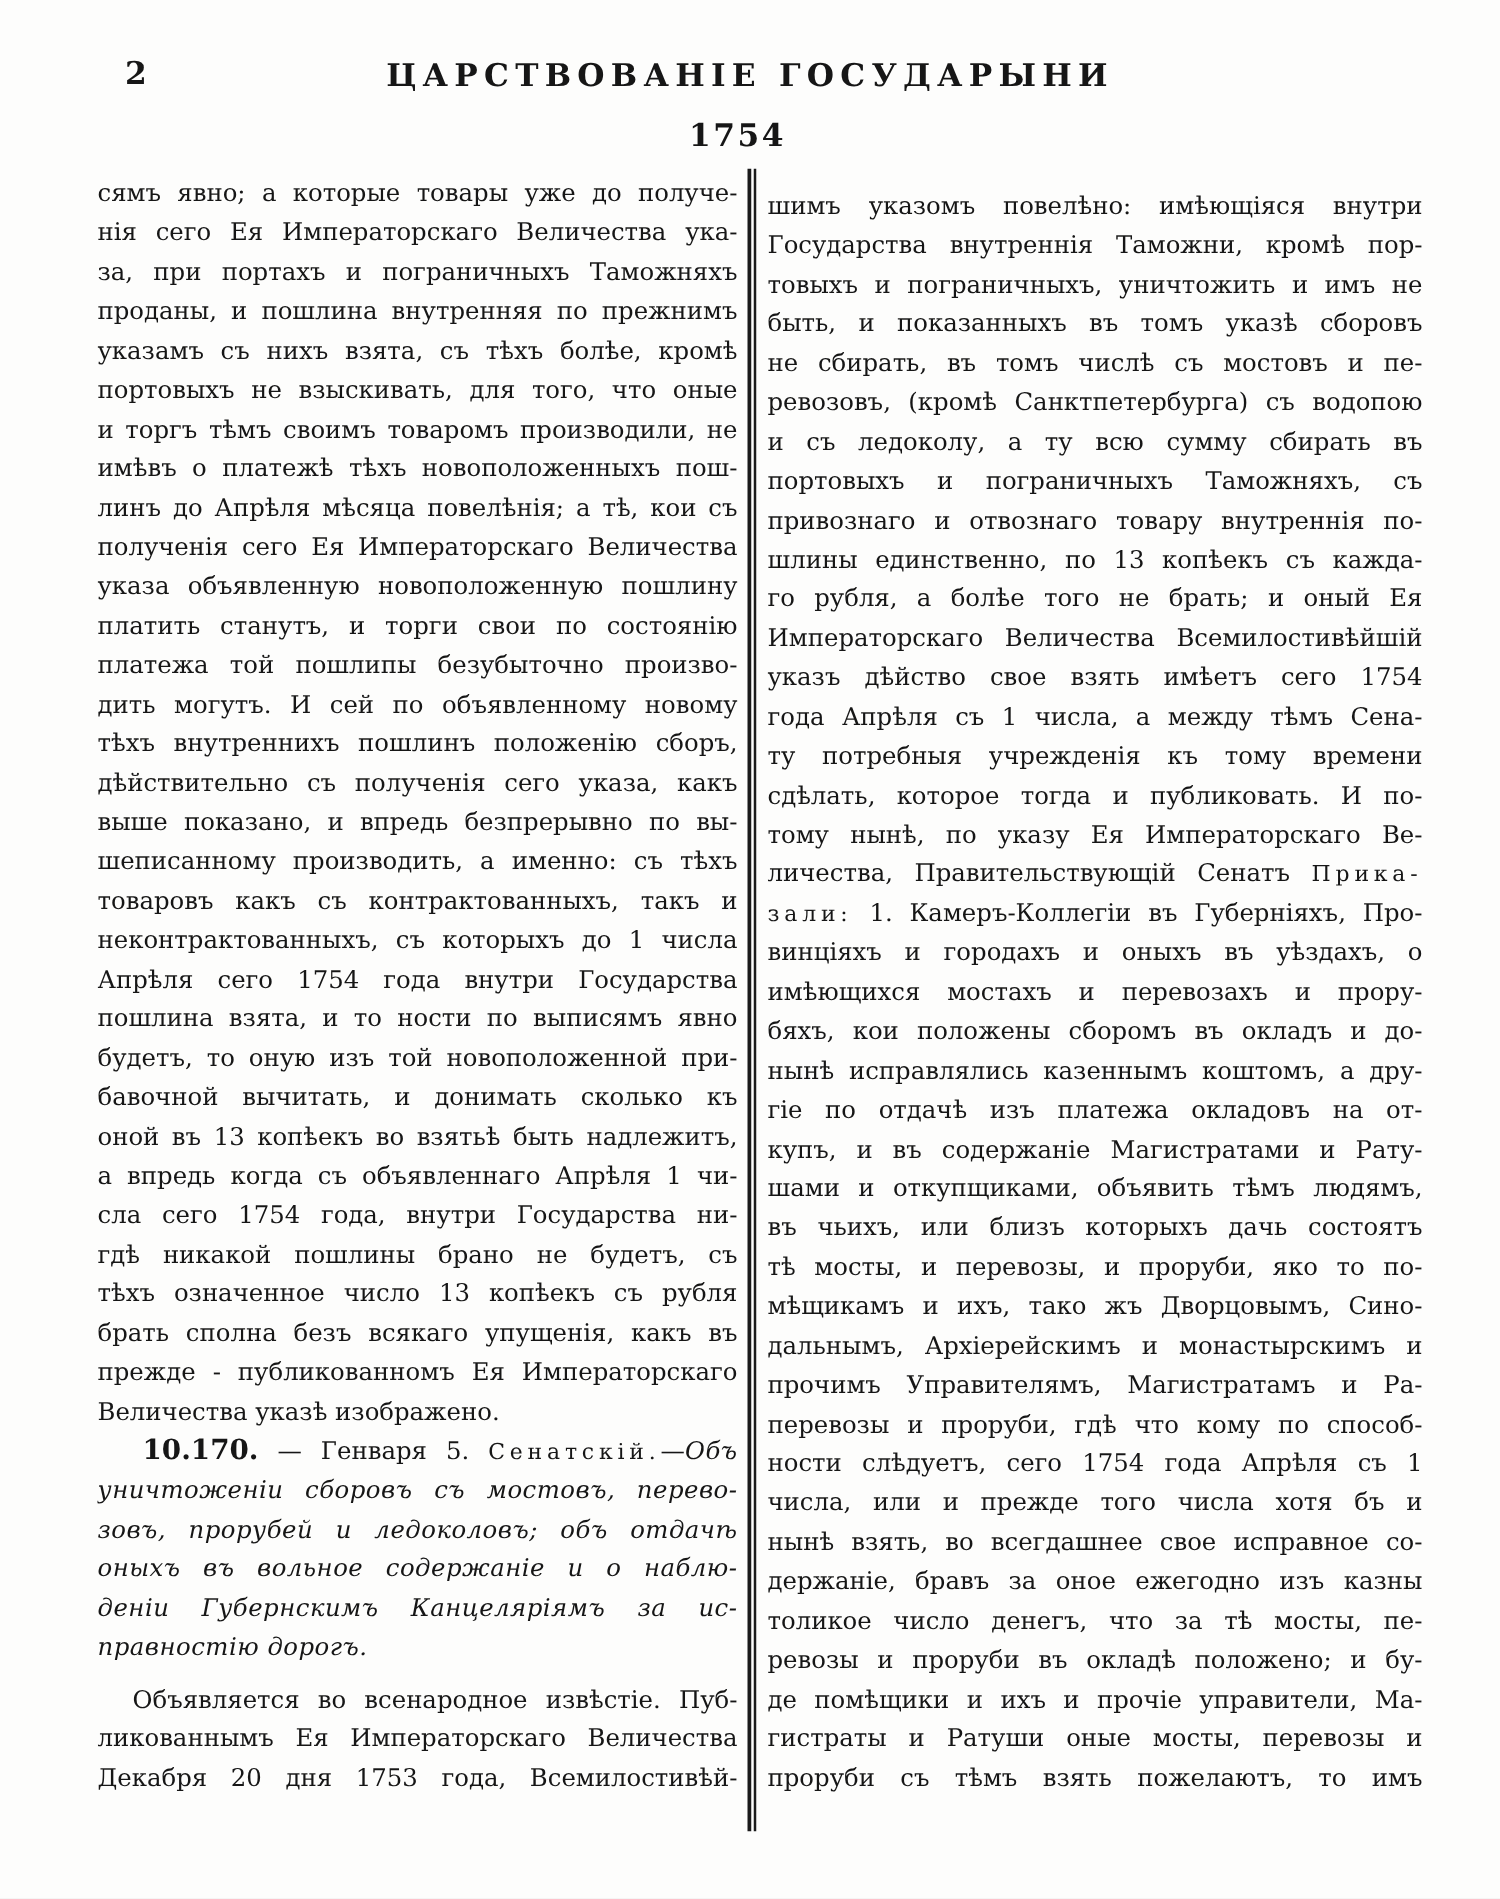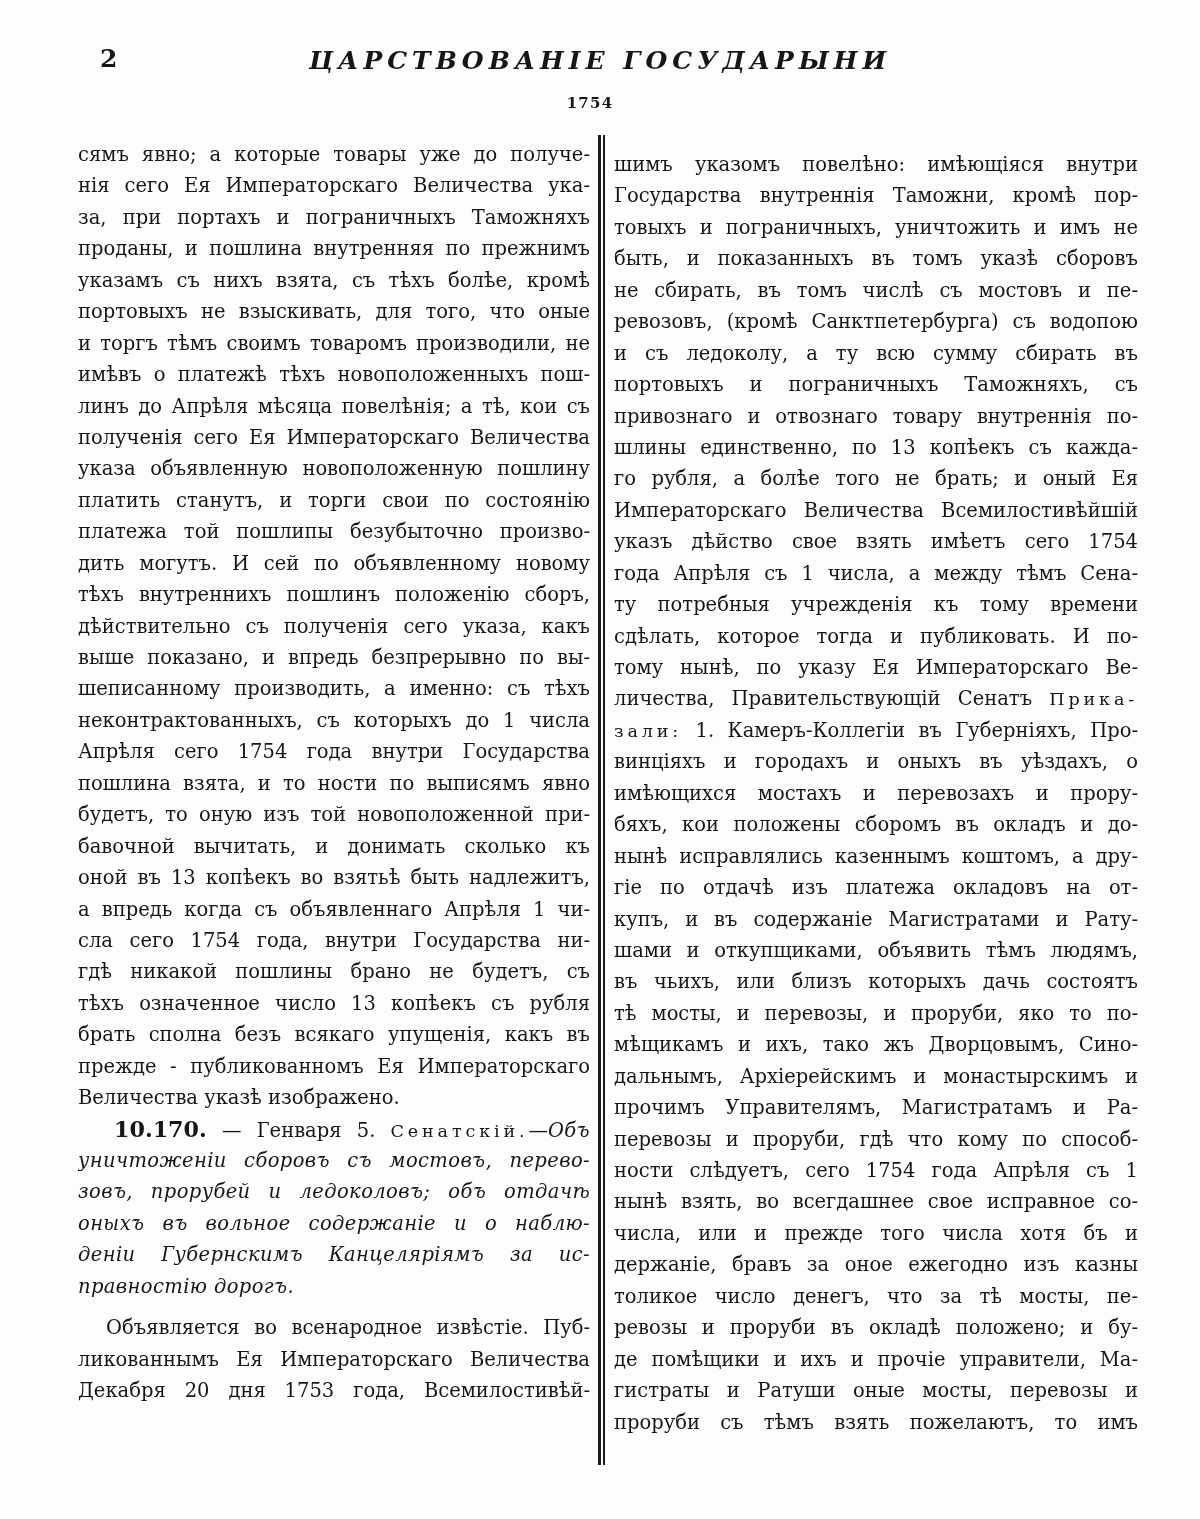--- a/index.html
+++ b/index.html
@@ -5,25 +5,25 @@
   html,body{margin:0;padding:0;background:#e9e9e9;}
   .sheet{
     position:relative;width:1200px;height:1519px;background:#fdfdfc;
     font-family:"DejaVu Serif", serif;color:#161616;overflow:hidden;
   }
   .pagenum{
     position:absolute;left:100px;top:44px;font-size:25px;font-weight:bold;
   }
   .runhead{
     position:absolute;left:0;top:46px;width:1200px;text-align:center;
-    font-size:25px;font-weight:bold;letter-spacing:0.2em;white-space:nowrap;font-style:italic;
+    font-size:25px;font-weight:bold;letter-spacing:0.2em;white-space:nowrap;
   }
   .yearhead{
     position:absolute;left:0;top:94px;width:1180px;text-align:center;
-    font-size:15px;font-weight:bold;letter-spacing:0.08em;
+    font-size:25px;font-weight:bold;letter-spacing:0.08em;
   }
   .divider{position:absolute;left:598px;top:135px;height:1330px;width:8px;}
   .divider .dl1{position:absolute;left:0;top:0;width:3px;height:100%;background:#1a1a1a;}
   .divider .dl2{position:absolute;left:5px;top:0;width:2px;height:100%;background:#1a1a1a;}
   .col{position:absolute;top:139px;font-size:19.5px;}
   .colL{left:78px;width:512px;}
   .colR{left:614px;width:524px;margin-top:10px;}
   .tline{
     height:31.45px;line-height:31.45px;overflow:hidden;white-space:nowrap;
     text-align:justify;text-align-last:justify;
@@ -59,20 +59,21 @@
       <div class="tline"><span class="seg-n">линъ до Апрѣля мѣсяца повелѣнія; а тѣ, кои съ</span></div>
       <div class="tline"><span class="seg-n">полученія сего Ея Императорскаго Величества</span></div>
       <div class="tline"><span class="seg-n">указа объявленную новоположенную пошлину</span></div>
       <div class="tline"><span class="seg-n">платить станутъ, и торги свои по состоянію</span></div>
       <div class="tline"><span class="seg-n">платежа той пошлипы безубыточно произво-</span></div>
       <div class="tline"><span class="seg-n">дить могутъ. И сей по объявленному новому</span></div>
       <div class="tline"><span class="seg-n">тѣхъ внутреннихъ пошлинъ положенію сборъ,</span></div>
       <div class="tline"><span class="seg-n">дѣйствительно съ полученія сего указа, какъ</span></div>
       <div class="tline"><span class="seg-n">выше показано, и впредь безпрерывно по вы-</span></div>
       <div class="tline"><span class="seg-n">шеписанному производить, а именно: съ тѣхъ</span></div>
+      <div class="tline"><span class="seg-n">товаровъ какъ съ контрактованныхъ, такъ и</span></div>
       <div class="tline"><span class="seg-n">неконтрактованныхъ, съ которыхъ до 1 числа</span></div>
       <div class="tline"><span class="seg-n">Апрѣля сего 1754 года внутри Государства</span></div>
       <div class="tline"><span class="seg-n">пошлина взята, и то ности по выписямъ явно</span></div>
       <div class="tline"><span class="seg-n">будетъ, то оную изъ той новоположенной при-</span></div>
       <div class="tline"><span class="seg-n">бавочной вычитать, и донимать сколько къ</span></div>
       <div class="tline"><span class="seg-n">оной въ 13 копѣекъ во взятьѣ быть надлежитъ,</span></div>
       <div class="tline"><span class="seg-n">а впредь когда съ объявленнаго Апрѣля 1 чи-</span></div>
       <div class="tline"><span class="seg-n">сла сего 1754 года, внутри Государства ни-</span></div>
       <div class="tline"><span class="seg-n">гдѣ никакой пошлины брано не будетъ, съ</span></div>
       <div class="tline"><span class="seg-n">тѣхъ означенное число 13 копѣекъ съ рубля</span></div>
@@ -116,22 +117,22 @@
       <div class="tline"><span class="seg-n">гіе по отдачѣ изъ платежа окладовъ на от-</span></div>
       <div class="tline"><span class="seg-n">купъ, и въ содержаніе Магистратами и Рату-</span></div>
       <div class="tline"><span class="seg-n">шами и откупщиками, объявить тѣмъ людямъ,</span></div>
       <div class="tline"><span class="seg-n">въ чьихъ, или близъ которыхъ дачь состоятъ</span></div>
       <div class="tline"><span class="seg-n">тѣ мосты, и перевозы, и проруби, яко то по-</span></div>
       <div class="tline"><span class="seg-n">мѣщикамъ и ихъ, тако жъ Дворцовымъ, Сино-</span></div>
       <div class="tline"><span class="seg-n">дальнымъ, Архіерейскимъ и монастырскимъ и</span></div>
       <div class="tline"><span class="seg-n">прочимъ Управителямъ, Магистратамъ и Ра-</span></div>
       <div class="tline"><span class="seg-n">перевозы и проруби, гдѣ что кому по способ-</span></div>
       <div class="tline"><span class="seg-n">ности слѣдуетъ, сего 1754 года Апрѣля съ 1</span></div>
+      <div class="tline"><span class="seg-n">числа, или и прежде того числа хотя бъ и</span></div>
       <div class="tline"><span class="seg-n">нынѣ взять, во всегдашнее свое исправное со-</span></div>
-      <div class="tline"><span class="seg-n">числа, или и прежде того числа хотя бъ и</span></div>
       <div class="tline"><span class="seg-n">держаніе, бравъ за оное ежегодно изъ казны</span></div>
       <div class="tline"><span class="seg-n">толикое число денегъ, что за тѣ мосты, пе-</span></div>
       <div class="tline"><span class="seg-n">ревозы и проруби въ окладѣ положено; и бу-</span></div>
       <div class="tline"><span class="seg-n">де помѣщики и ихъ и прочіе управители, Ма-</span></div>
       <div class="tline"><span class="seg-n">гистраты и Ратуши оные мосты, перевозы и</span></div>
       <div class="tline"><span class="seg-n">проруби съ тѣмъ взять пожелаютъ, то имъ</span></div>
     </div>
 </div>
 
 </body></html>

